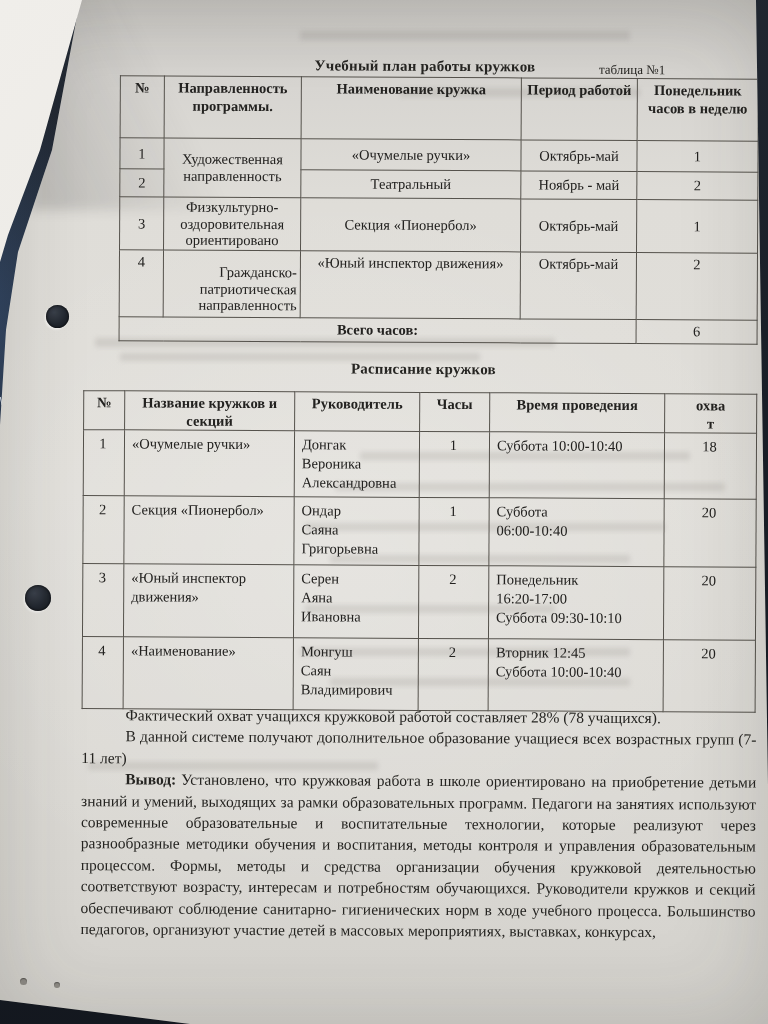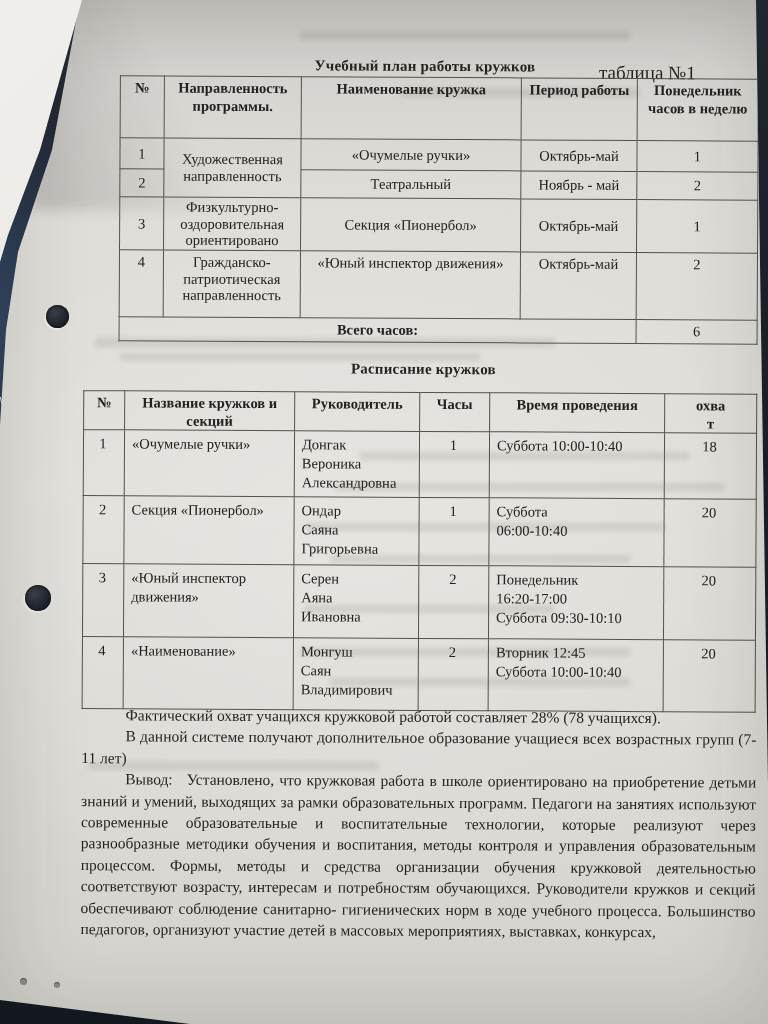--- a/index.html
+++ b/index.html
@@ -42,38 +42,38 @@
   .staple-mark::before,.staple-mark::after{content:"";position:absolute;border-radius:50%;
     background:#8f8c86;box-shadow:inset 0 1px 1px rgba(0,0,0,.4);}
   .staple-mark::before{left:2px;top:6px;width:7px;height:7px;}
   .staple-mark::after{left:36px;top:10px;width:6px;height:6px;}
   
   .sm{position:absolute;background:rgba(116,114,108,.17);filter:blur(2.5px);border-radius:2px;}
   
   .content{position:absolute;inset:0;color:#262522;transform:rotate(.3deg);transform-origin:60px 60px;}
   .t-title{position:absolute;font-weight:bold;font-size:15px;text-align:center;letter-spacing:.2px;}
   .t1-title{left:160px;top:56px;width:530px;}
-  .t1-caption{position:absolute;left:599px;top:59px;font-size:19px;}
+  .t1-caption{position:absolute;left:599px;top:59px;font-size:13px;}
   .t2-title{left:85px;top:359px;width:680px;}
   table{border-collapse:collapse;table-layout:fixed;position:absolute;
     font-family:"Liberation Serif","DejaVu Serif",serif;color:#232220;}
   th,td{border:1.5px solid #55524c;overflow:hidden;}
   th{font-weight:bold;vertical-align:top;padding:3px 2px 0;font-size:14.5px;text-align:center;line-height:1.22;}
   .t1{left:120px;top:75px;width:638px;font-size:14.5px;}
   .t1 td{text-align:center;vertical-align:middle;line-height:1.15;padding:1px 3px;}
   .t1 .total-label{font-weight:bold;}
   .t2{left:85px;top:390px;width:673px;font-size:14.5px;}
   .t2 td{vertical-align:top;padding:4px 4px 0 7px;line-height:1.3;white-space:pre-line;text-align:left;}
   .t2 td.c-num,.t2 td.c-hours,.t2 td.c-cov{text-align:center;padding-left:2px;}
   .th-narrow span{display:inline-block;width:34px;word-break:break-all;}
   
   .bodytext{position:absolute;left:85px;top:704px;width:675px;font-size:15.5px;
     line-height:21.4px;text-align:justify;color:#252421;}
   .bodytext p{margin:0;text-indent:44px;}
-  .lead{font-weight:normal;margin-right:14px;}
+  .lead{font-weight:bold;margin-right:5px;}
 </style>
 </head>
 <body>
 
 <div class="stage">
 
   <div class="backdrop">
     <span class="bg-glyph">w</span>
   </div>
 
@@ -104,21 +104,21 @@
             <col style="width:137px">
             <col style="width:220px">
             <col style="width:116px">
             <col style="width:121px">
           </colgroup>
         <thead>
           <tr style="height:62px">
             <th>№</th>
             <th>Направленность программы.</th>
             <th>Наименование кружка</th>
-            <th>Период работы</th>
+            <th>Период работой</th>
             <th>Понедельник часов в неделю</th>
           </tr>
         </thead>
         <tbody>
           <tr style="height:31px">
             <td class="c-num">1</td>
             <td rowspan="2">Художественная направленность</td>
             <td>«Очумелые ручки»</td>
             <td>Октябрь-май</td>
             <td>1</td>
@@ -131,21 +131,21 @@
           </tr>
           <tr style="height:45px">
             <td class="c-num">3</td>
             <td>Физкультурно-оздоровительная ориентировано</td>
             <td>Секция «Пионербол»</td>
             <td>Октябрь-май</td>
             <td>1</td>
           </tr>
           <tr style="height:67px">
             <td class="c-num" style="vertical-align:top;padding-top:3px;">4</td>
-            <td style="vertical-align:top;padding-top:3px;">Гражданско-патриотическая направленность</td>
+            <td style="vertical-align:top;padding-top:13px;text-align:right;">Гражданско-патриотическая направленность</td>
             <td style="vertical-align:top;padding-top:3px;">«Юный инспектор движения»</td>
             <td style="vertical-align:top;padding-top:3px;">Октябрь-май</td>
             <td style="vertical-align:top;padding-top:3px;">2</td>
           </tr>
           <tr style="height:24px">
             <td colspan="4" class="total-label">Всего часов:</td>
             <td>6</td>
           </tr>
         </tbody>
       </table>

